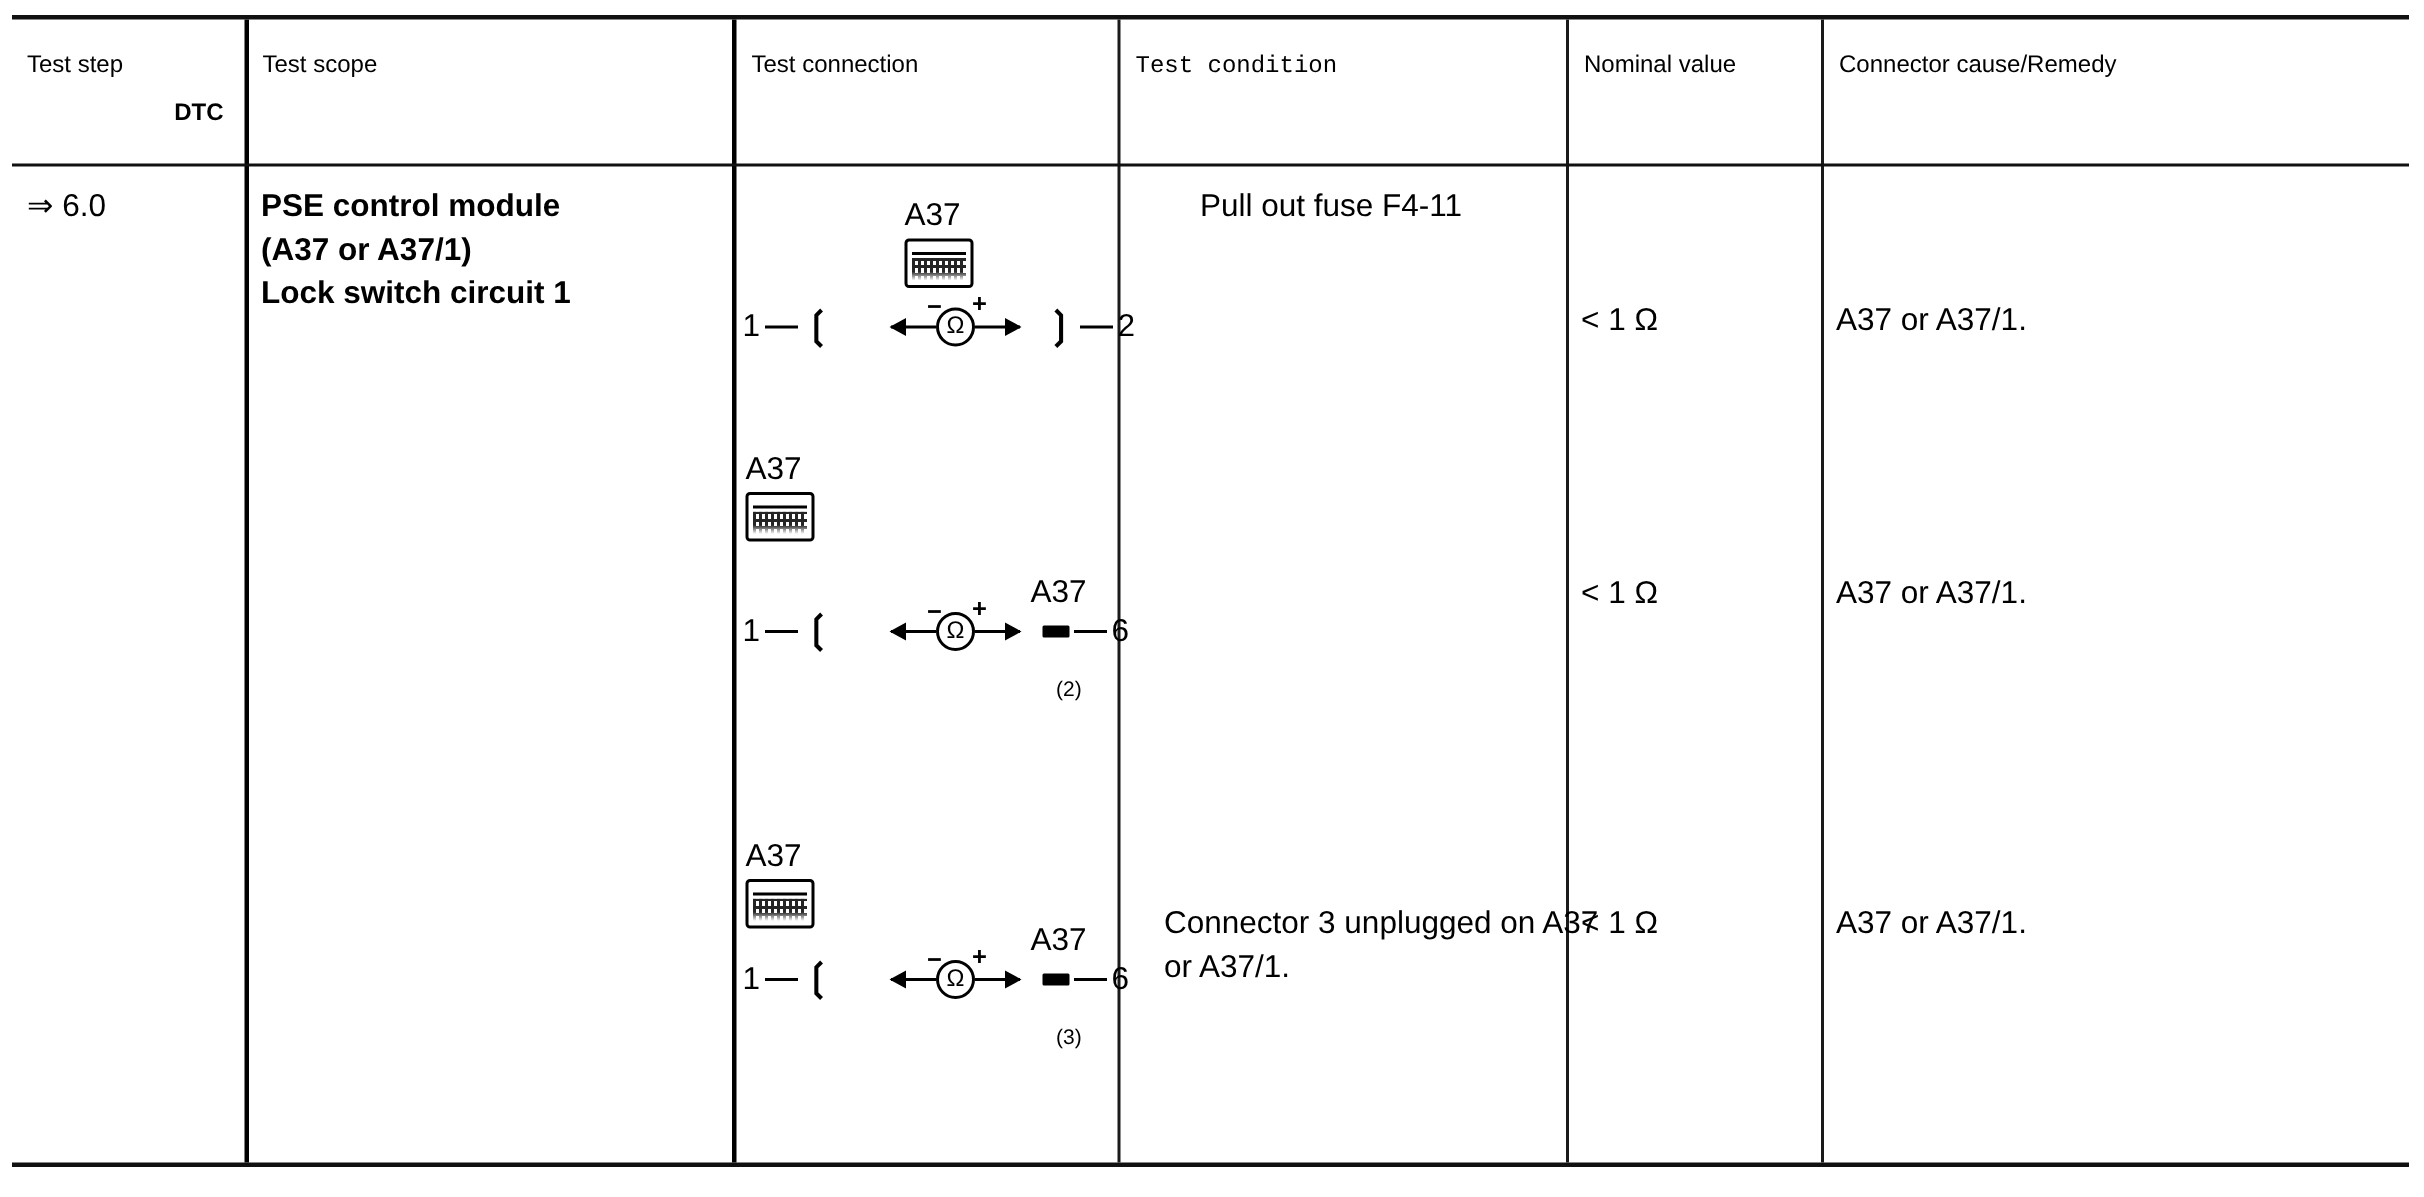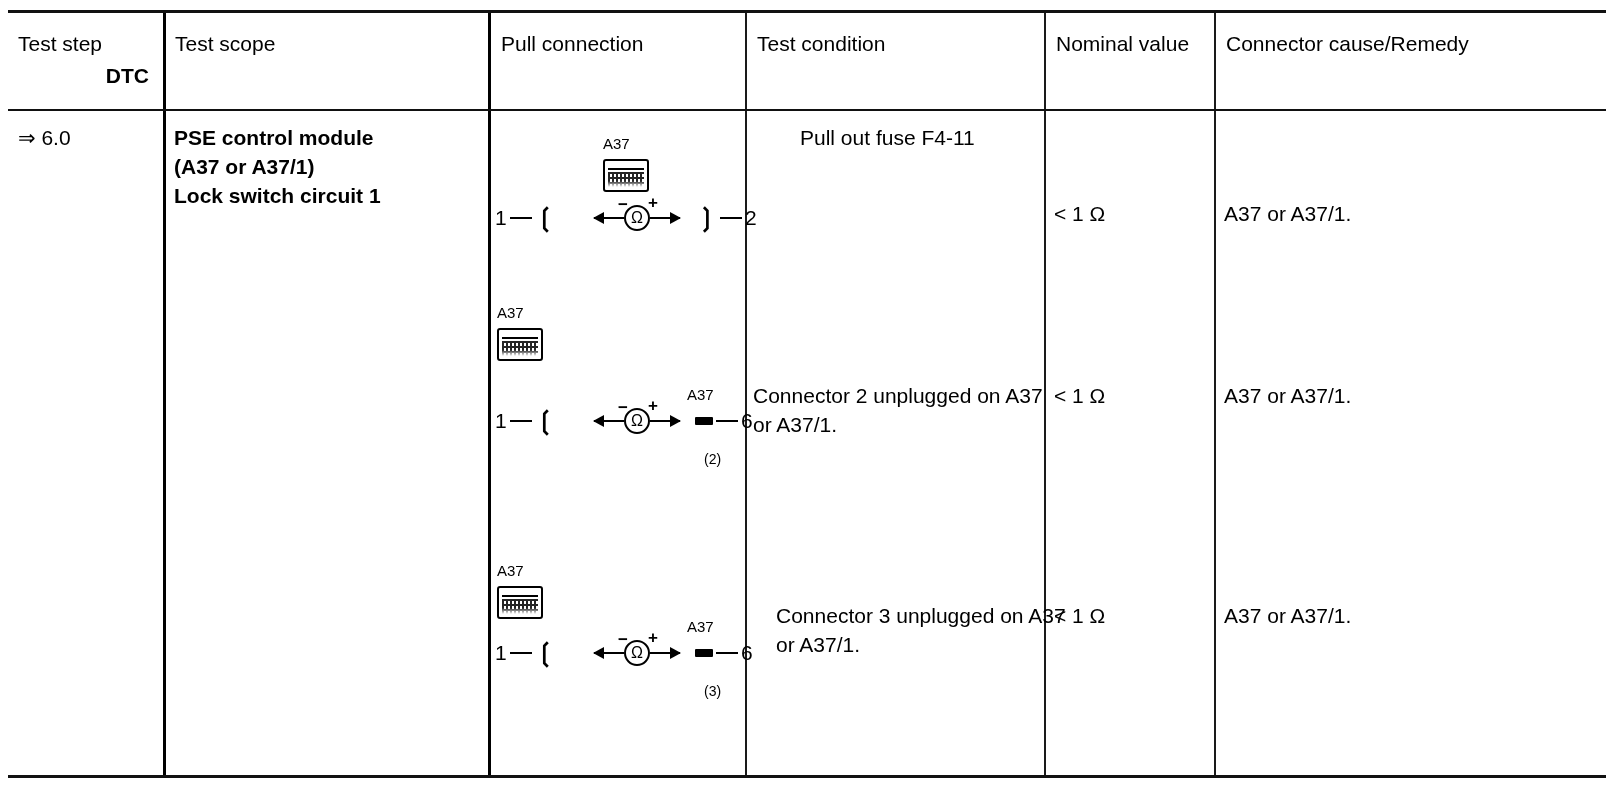--- a/index.html
+++ b/index.html
@@ -54,21 +54,21 @@
     background: #111;
   }
 
   
   .hdr {
     position: absolute;
     top: 0;
     height: 108px;
     box-sizing: border-box;
     padding: 16px 0 0 10px;
-    font-size: 21px;
+    font-size: 16px;
     line-height: 30px;
   }
   .hdr .dtc {
     display: block;
     text-align: right;
     font-weight: bold;
     padding-right: 14px;
     margin-top: 2px;
   }
 
@@ -86,21 +86,21 @@
   .nowrap { white-space: nowrap; }
 
   
   .diagram {
     position: absolute;
     font-size: 21px;
     line-height: 26px;
   }
   .lbl {
     position: absolute;
-    font-size: 15px;
+    font-size: 21px;
     white-space: nowrap;
   }
   .sub {
     position: absolute;
     font-size: 14px;
     white-space: nowrap;
   }
 
   
   .conn {
@@ -252,23 +252,23 @@
     <div class="hrule-header"></div>
 
     <div class="hdr" style="left:0;width:155px;">
       <span>Test step</span>
       <span class="dtc">DTC</span>
     </div>
     <div class="hdr" style="left:157px;width:323px;">
       <span>Test scope</span>
     </div>
     <div class="hdr" style="left:483px;width:254px;">
-      <span>Pull connection</span>
-    </div>
-    <div class="hdr" style="left:739px;width:297px;">
+      <span>Test connection</span>
+    </div>
+    <div class="hdr" style="left:739px;width:297px;font-family:Liberation Mono, monospace;">
       <span>Test condition</span>
     </div>
     <div class="hdr" style="left:1038px;width:168px;">
       <span>Nominal value</span>
     </div>
     <div class="hdr" style="left:1208px;width:390px;">
       <span>Connector cause/Remedy</span>
     </div>
 
     <div class="cell" style="left:10px;top:110px;width:145px;">
@@ -336,21 +336,20 @@
 
       <span class="termrow" style="left:204px;top:112px;">
         <span class="bar"></span>
         <span class="lead"></span>
         <span class="pinnum">6</span>
       </span>
 
       <span class="sub" style="left:213px;top:150px;">(2)</span>
     </div>
 
-    <div class="cell" style="left:745px;top:368px;width:290px;">Connector 2 unplugged on A37 or A37/1.</div>
     <div class="cell" style="left:1046px;top:368px;width:155px;">&lt; 1 Ω</div>
     <div class="cell" style="left:1216px;top:368px;width:375px;">A37 or A37/1.</div>
 
     <div class="diagram" style="left:483px;top:505px;width:254px;height:200px;">
       <span class="lbl" style="left:6px;top:40px;">A37</span>
       <span class="conn" style="left:6px;top:68px;">
         <span class="pins"></span>
       </span>
 
       <span class="lbl" style="left:196px;top:96px;">A37</span>

